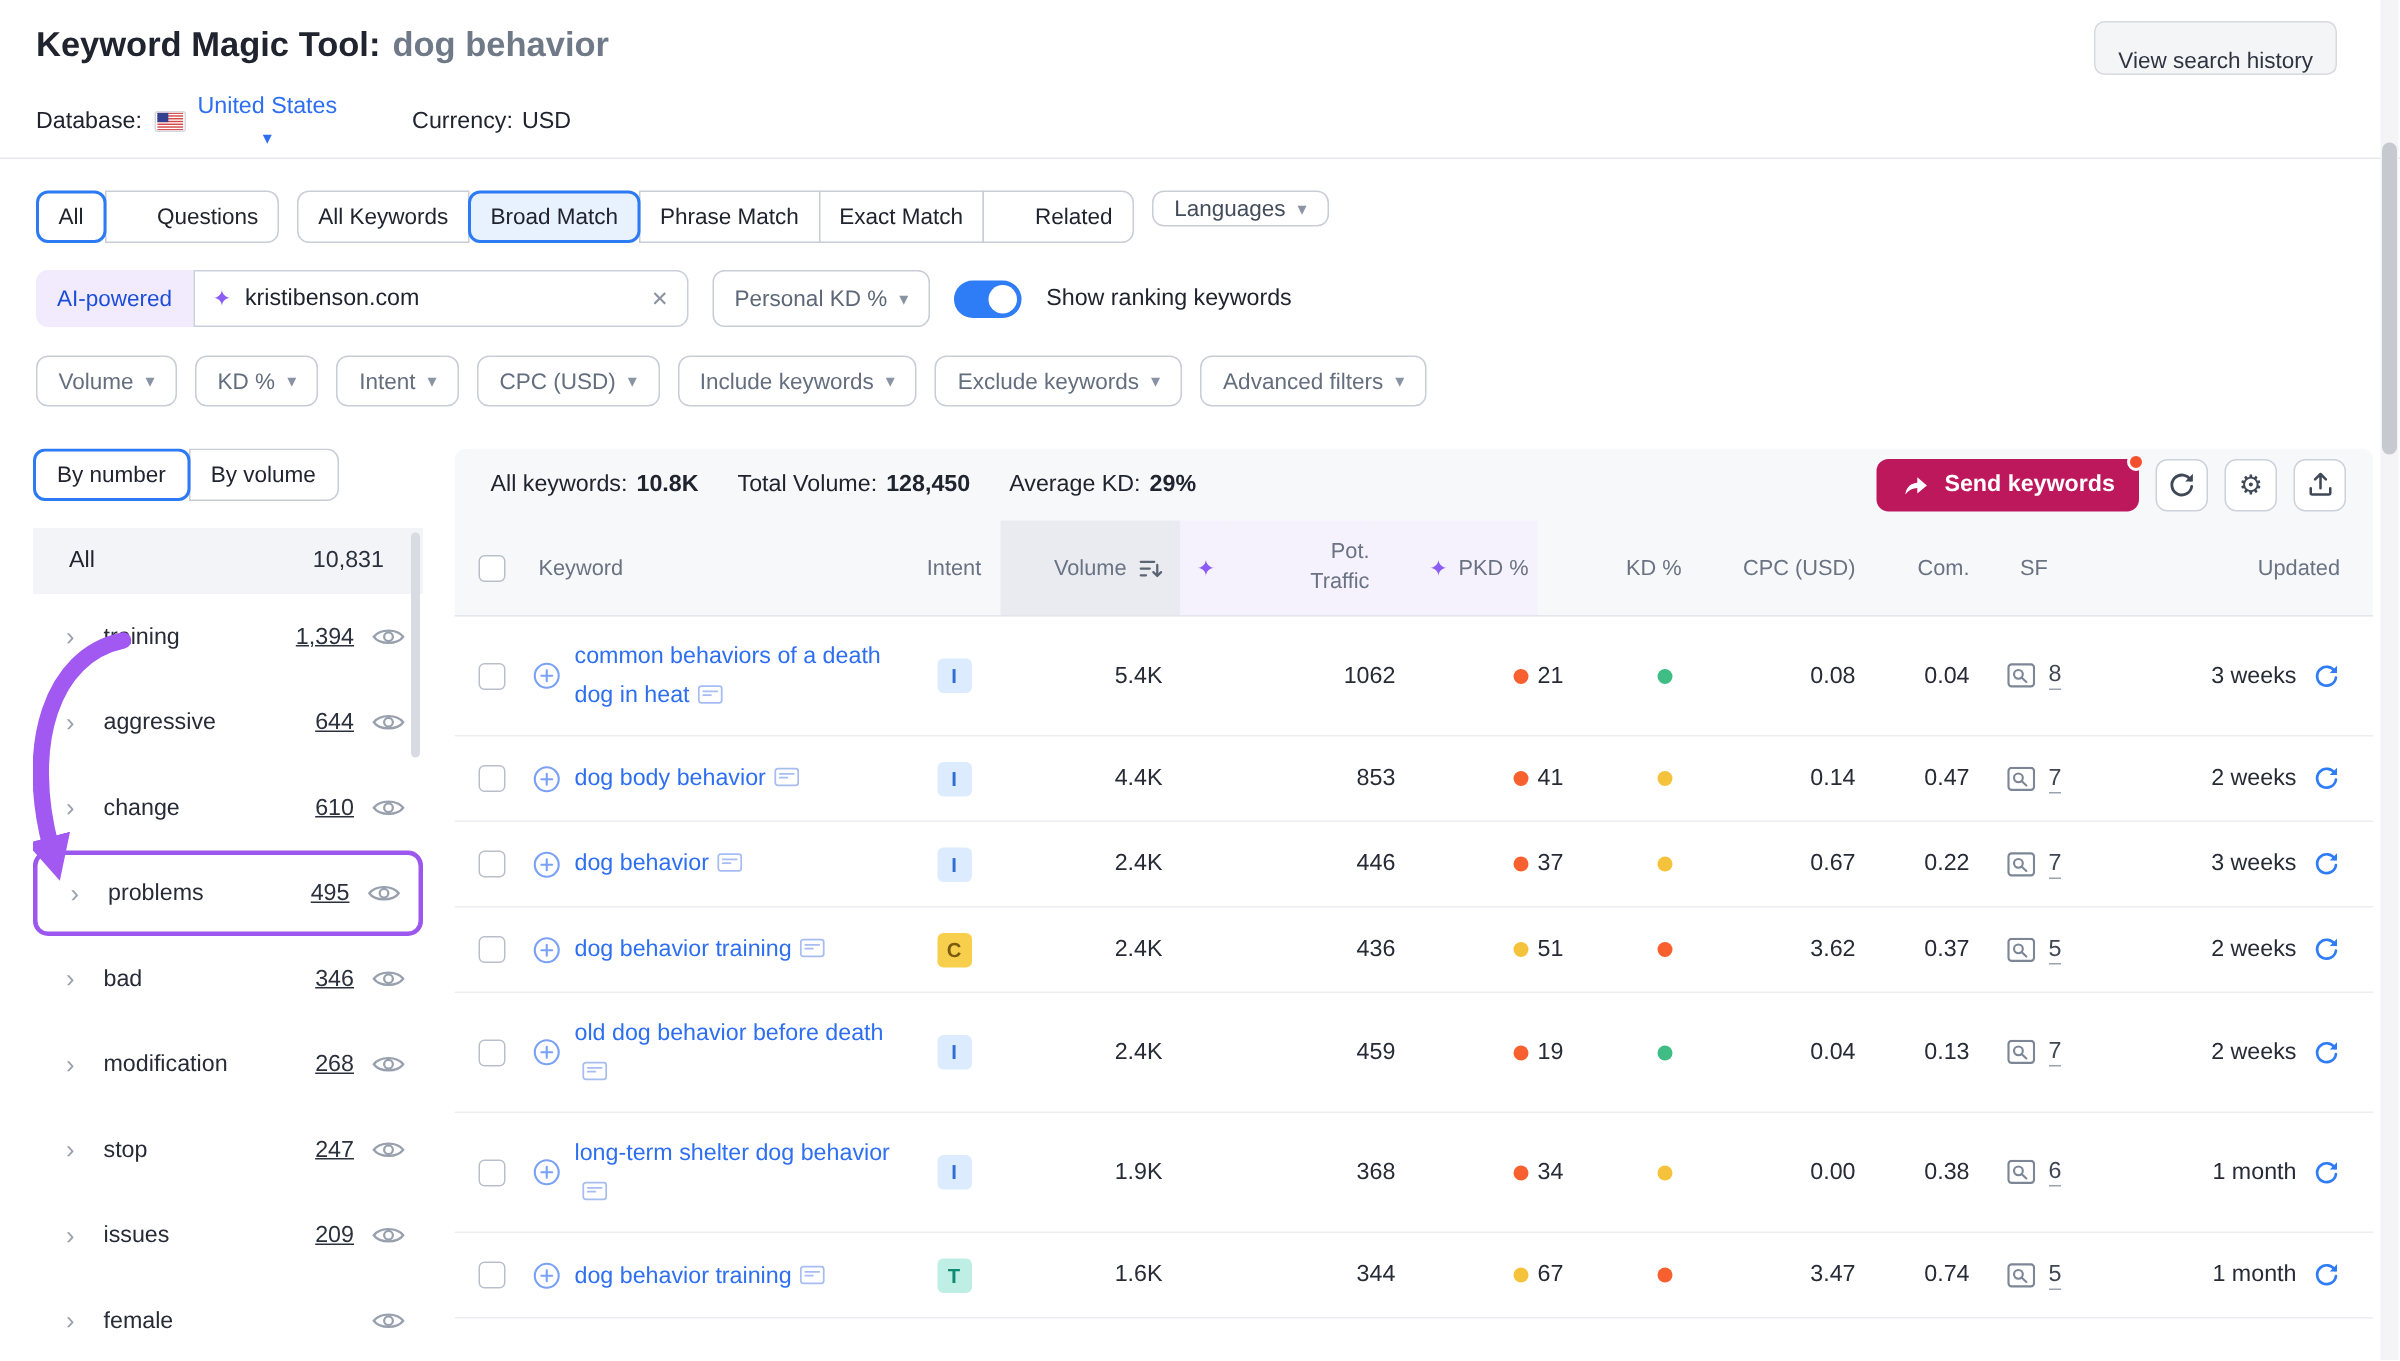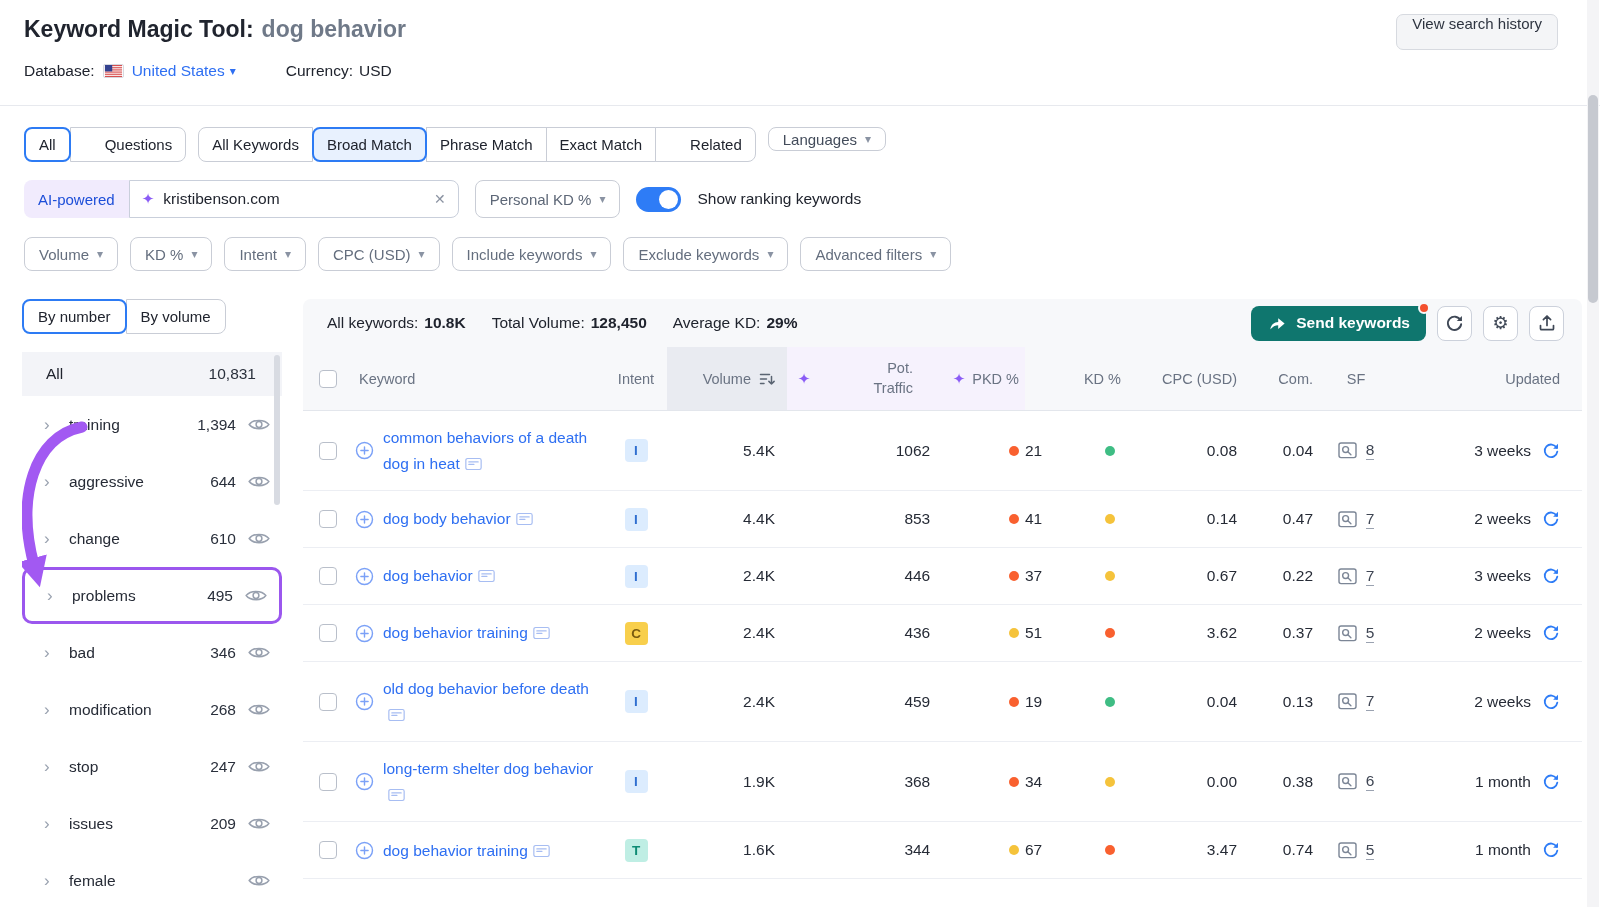--- a/index.html
+++ b/index.html
@@ -7,25 +7,25 @@
   body { font-family:"Liberation Sans", sans-serif; background:#fff; color:#20242e; overflow:hidden; }
   .page { position:relative; width:1600px; height:907px; background:#fff; overflow:hidden; }
 
   
   .hdr { position:absolute; left:0; top:0; width:100%; height:106px; background:#fff; border-bottom:1px solid #e7e9ee; }
   .hdr h1 { position:absolute; left:24px; top:16px; font-size:23px; font-weight:700; }
   .hdr h1 .query { color:#6f7988; margin-left:8px; }
   .db-row { position:absolute; left:24px; top:62px; display:flex; align-items:center; font-size:15.5px; gap:8px; }
   .db-row .lbl { color:#20242e; }
   .flag { width:21px; height:14px; border:1px solid #d6d9e0; border-radius:2px; display:inline-block; vertical-align:middle; }
-  .db-link { color:#2e6ff2; display:flex; align-items:center; gap:5px; cursor:pointer; }
+  .db-link { color:#2e6ff2; display:flex; align-items:center; gap:5px; cursor:pointer;flex-direction:column; }
   .chev { font-size:12px; color:#8a93a3; }
   .db-link .chev { color:#2e6ff2; }
   .currency { margin-left:42px; display:flex; gap:6px; }
-  .btn-history { position:absolute; right:42px; top:14px; height:36px; padding:0 15px; background:#f4f5f7; border:1px solid #d7dae0; border-radius:7px; font-size:15px; color:#2e3440; display:flex; align-items:flex-start; cursor:pointer; }
+  .btn-history { position:absolute; right:42px; top:14px; height:36px; padding:0 15px; background:#f4f5f7; border:1px solid #d7dae0; border-radius:7px; font-size:15px; color:#2e3440; display:flex; align-items:flex-end; cursor:pointer; }
 
   
   .row-tabs { position:absolute; left:24px; top:127px; display:flex; gap:12px; }
   .tab-group { display:flex; }
   .tab { height:35px; padding:0 13px; background:#fff; border:1px solid #c9cdd6; font-size:15px; color:#20242e; display:flex; align-items:center; cursor:pointer; margin-left:-1px; white-space:nowrap; }
   .tab-group .tab:first-child { border-radius:8px 0 0 8px; margin-left:0; }
   .tab-group .tab:last-child { border-radius:0 8px 8px 0;padding-left:34px; }
   .tab.sel { border:2px solid #2d7bf4; border-radius:8px !important; z-index:2; }
   .tab.sel.fill { background:#e8f1fe; }
   .btn-dd { height:24px; padding:0 14px; background:#fff; border:1px solid #c9cdd6; border-radius:8px; font-size:15px; color:#434c5b; display:flex; align-items:center; gap:8px; cursor:pointer; white-space:nowrap; }
@@ -52,35 +52,35 @@
   .seg-btn { height:35px; padding:0 14px; background:#fff; border:1px solid #c9cdd6; font-size:15px; color:#20242e; display:flex; align-items:center; cursor:pointer; }
   .seg-btn.first { border-radius:8px 0 0 8px; }
   .seg-btn.last { border-radius:0 8px 8px 0; margin-left:-1px; }
   .seg-btn.sel { border:2px solid #2d7bf4; border-radius:8px; z-index:2; }
   .side-list { margin-top:18px; }
   .side-all { height:44px; background:#f3f4f8; display:flex; align-items:center; padding:0 26px 0 24px; font-size:15.5px; cursor:pointer; }
   .side-all .cnt { margin-left:auto; color:#2a303c; }
   .side-item { height:57px; display:flex; align-items:center; padding:0 12px 0 22px; font-size:15.5px; cursor:pointer; position:relative; }
   .side-item .arr { color:#99a1af; font-size:17px; width:14px; }
   .side-item .lab { margin-left:11px; color:#262b36; }
-  .side-item .cnt { margin-left:auto; color:#2a303c; margin-right:12px; }
+  .side-item .cnt { margin-left:auto; color:#2a303c; margin-right:12px;text-decoration:underline; }
   .side-item .ic-eye { color:#98a0ae; width:22px; height:15px; flex:none; }
   .side-item.highlight { border:3px solid #9b57ee; border-radius:10px; }
   .side-scroll { position:absolute; right:2px; top:56px; width:6px; height:150px; background:#d8dbe2; border-radius:3px; }
 
   
   .annot-arrow { position:absolute; left:-14px; top:108px; z-index:6; pointer-events:none; }
 
   
   .main { position:absolute; left:303px; top:299px; width:1279px; bottom:14px; overflow:hidden; }
   .summary { height:48px; background:#f7f8fa; border-radius:8px 8px 0 0; display:flex; align-items:center; padding:0 18px 0 24px; }
   .stat { font-size:15.5px; margin-right:26px; display:flex; gap:6px; }
   .stat b { font-weight:700; }
   .sum-actions { margin-left:auto; display:flex; gap:11px; align-items:center; }
-  .btn-send { position:relative; height:35px; padding:0 16px; border-radius:8px; background:#0f766e; color:#fff; font-size:15.5px; font-weight:700; display:flex; align-items:center; gap:9px; cursor:pointer; border:none; }
+  .btn-send { position:relative; height:35px; padding:0 16px; border-radius:8px; background:#be185d; color:#fff; font-size:15.5px; font-weight:700; display:flex; align-items:center; gap:9px; cursor:pointer; border:none; }
   .btn-send .ntf { position:absolute; top:-4px; right:-4px; width:12px; height:12px; border-radius:50%; background:#f4502e; border:2px solid #f7f8fa; }
   .btn-ico { width:35px; height:35px; background:#fff; border:1px solid #ccd1db; border-radius:8px; display:flex; align-items:center; justify-content:center; color:#3f4856; cursor:pointer; font-size:18px; }
 
   
   .tbl { --cols:36px 250px 62px 120px 34px 92px 112px 96px 116px 76px 86px 1fr; }
   .t-head { display:grid; grid-template-columns:var(--cols); padding-left:16px; background:#f7f8fa; height:64px; align-items:stretch; font-size:14.5px; color:#6a7383; border-bottom:1px solid #e3e6ec; }
   .t-head > div { display:flex; align-items:center; }
   .h-check, .c-check { justify-content:flex-start; }
   .h-kw { padding-left:4px; }
   .h-intent { justify-content:center; }

